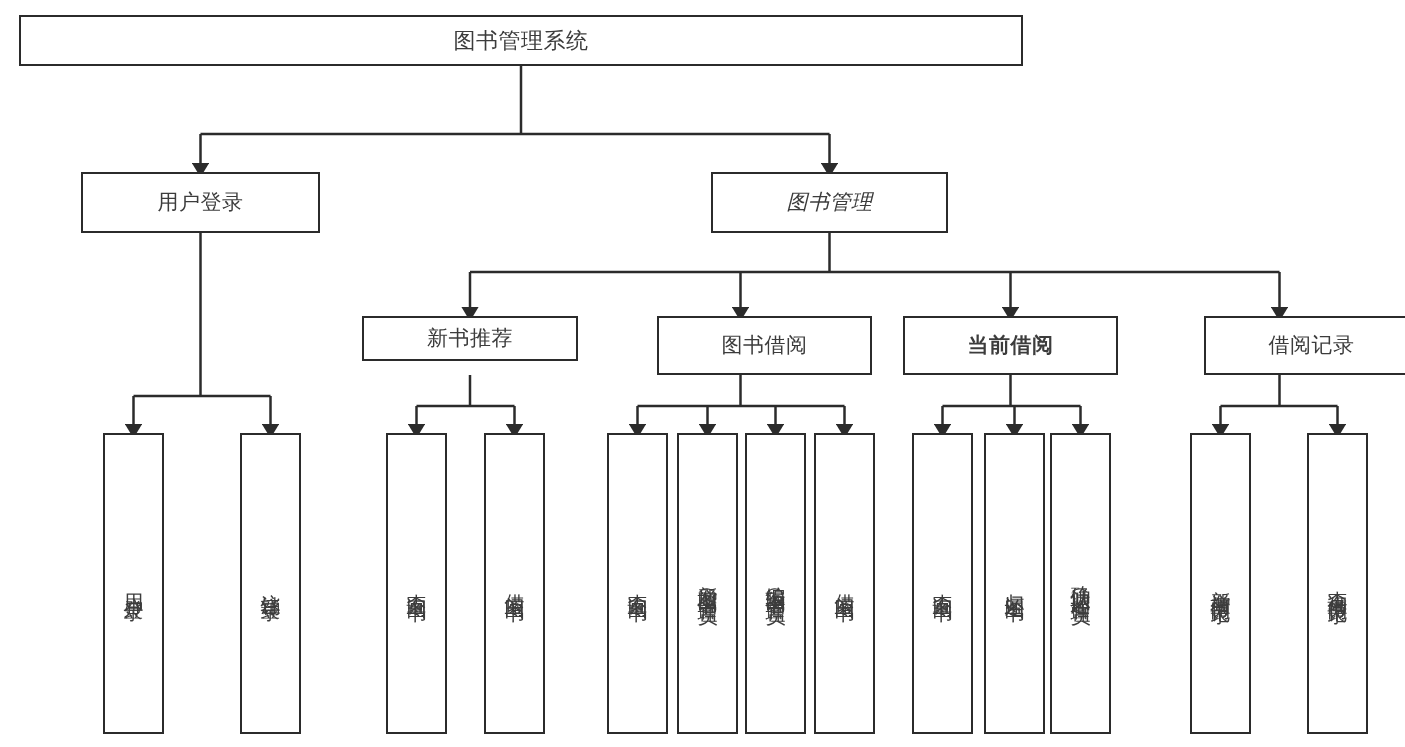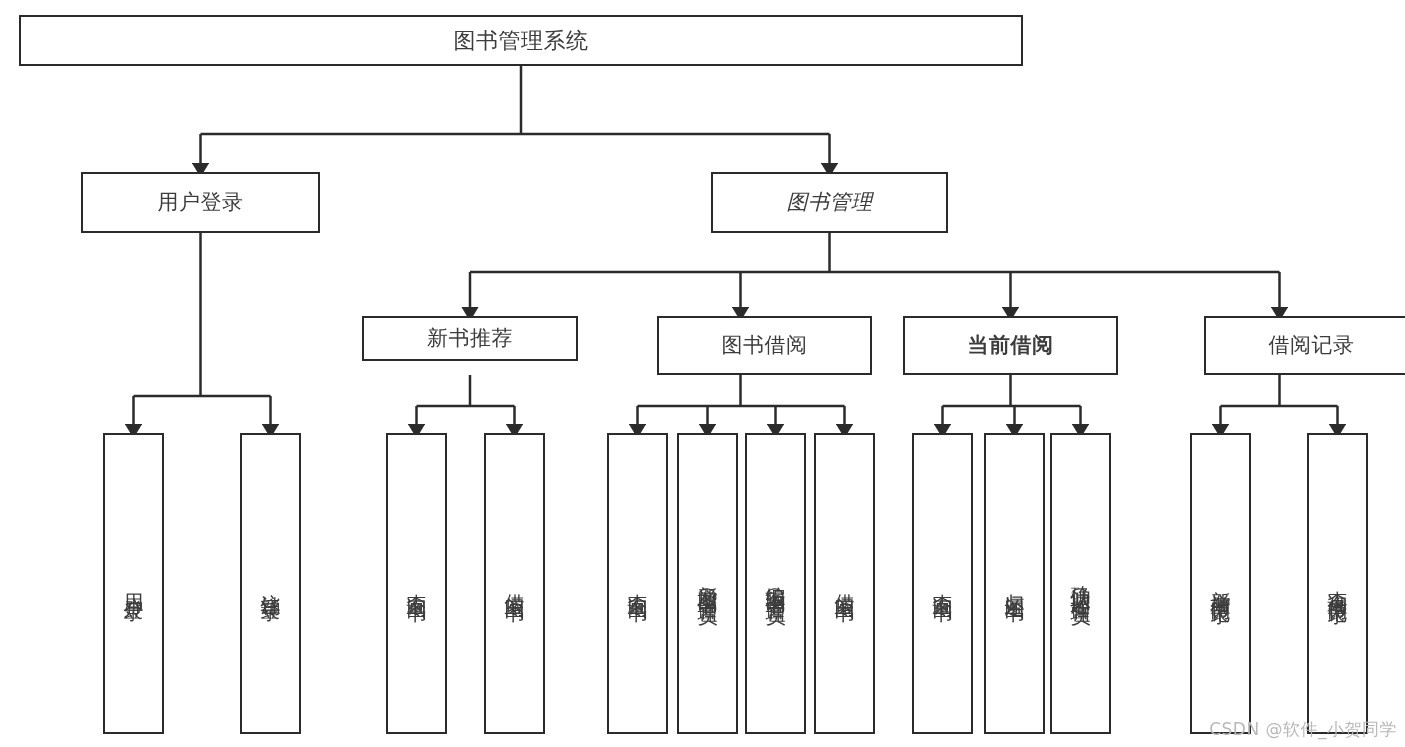--- a/index.html
+++ b/index.html
@@ -173,14 +173,13 @@
         <span class="label">确认归还（管理员）</span>
       </div>
       <div class="node vert" style="left: 1190px; top: 433px; width: 61px; height: 301px;">
         <span class="label">新增借阅记录</span>
       </div>
       <div class="node vert" style="left: 1307px; top: 433px; width: 61px; height: 301px;">
         <span class="label">查询借阅记录</span>
       </div>
     </div>
 
-  <div id="watermark">CSDN @软件_小贺同学</div>
 </div>
 
 </body></html>

